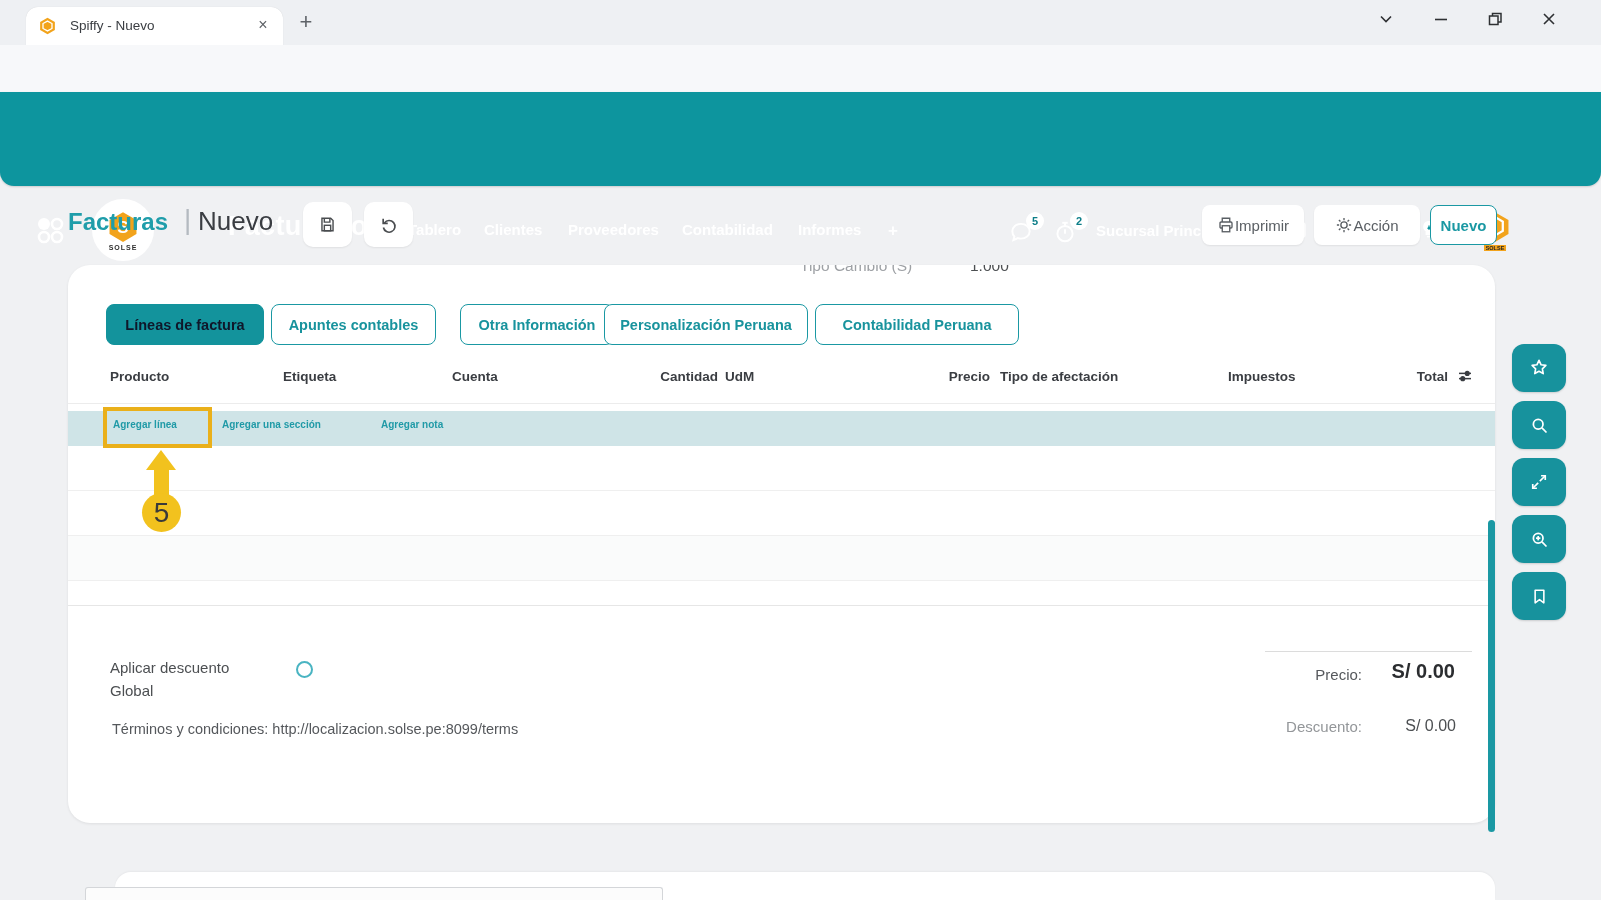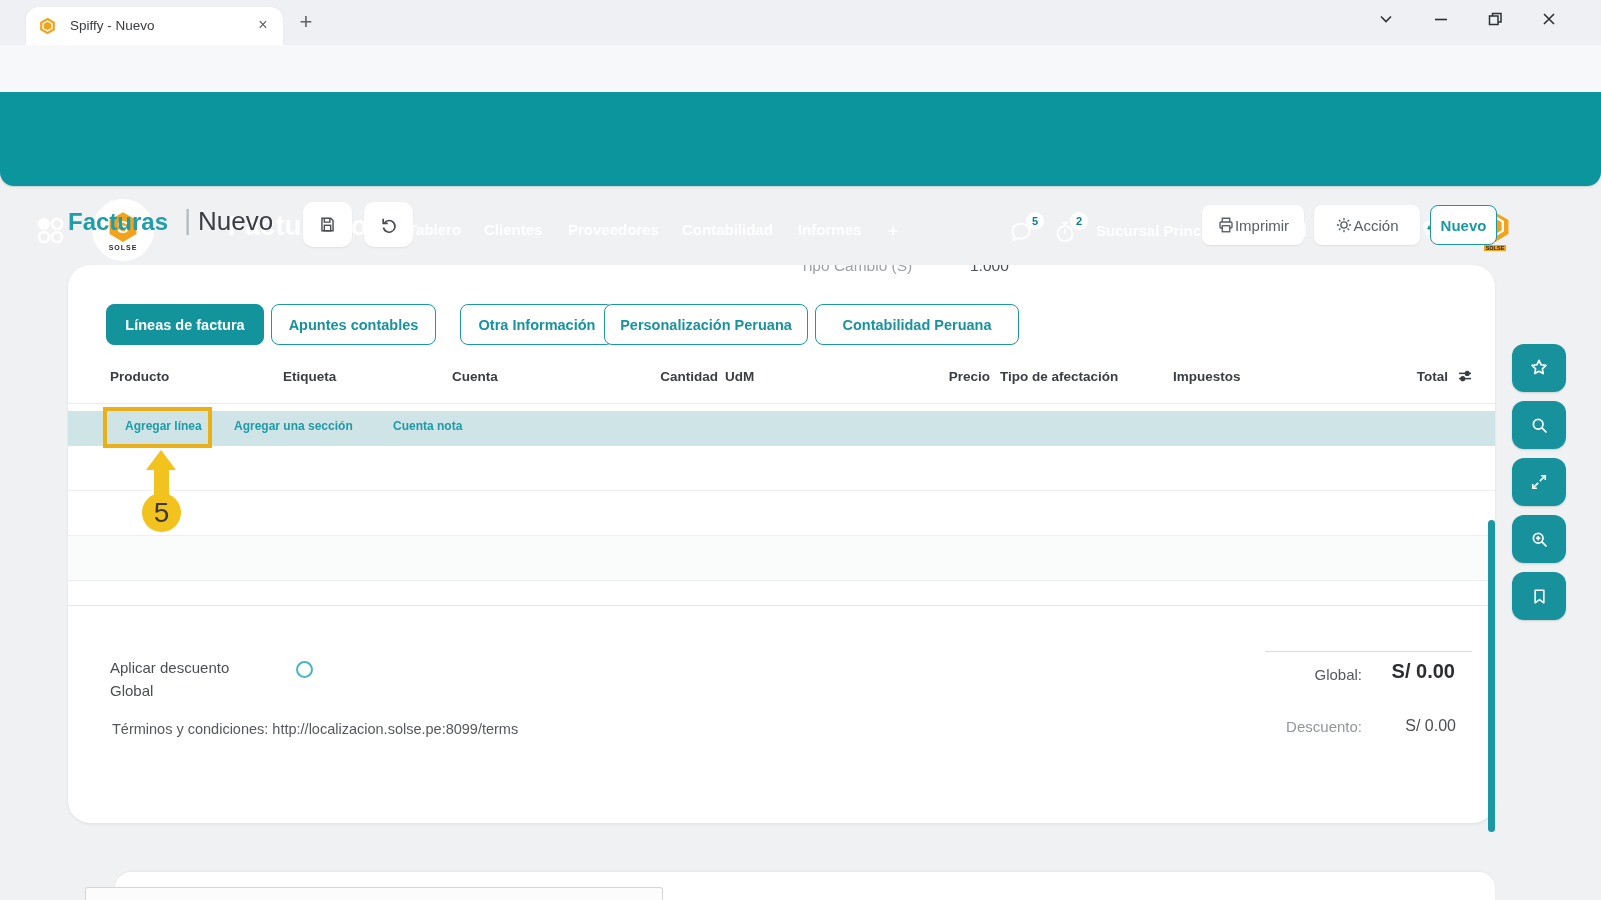--- a/index.html
+++ b/index.html
@@ -55,24 +55,24 @@
   .btn-new{position:absolute;left:1430px;top:205px;width:67px;height:40px;border:1.5px solid #1a98a3;
     border-radius:8px;background:#fff;color:#1a98a3;font-size:15px;font-weight:600;
     display:flex;align-items:center;justify-content:center;box-sizing:border-box;}
 
   
   .card{position:absolute;left:68px;top:265px;width:1427px;height:558px;background:#fff;border-radius:22px;
     box-shadow:0 1px 3px rgba(0,0,0,.08);}
   .cliprow{position:absolute;left:0;top:0;width:100%;height:15px;overflow:hidden;}
   .tabbtn{position:absolute;top:39px;height:41px;border:1.5px solid #1a98a3;border-radius:8px;background:#fff;
     color:#18939d;font-size:14.5px;font-weight:600;display:flex;align-items:center;justify-content:center;box-sizing:border-box;}
-  .tabbtn.active{background:#13939c;border-color:#13939c;color:#ffffff;font-weight:700;}
+  .tabbtn.active{background:#13939c;border-color:#13939c;color:#0f172a;font-weight:700;}
   .col{position:absolute;top:104px;font-size:13.5px;font-weight:700;color:#3a3d42;white-space:nowrap;}
   .hlrow{position:absolute;left:0;top:146px;width:100%;height:35px;background:#cfe4e7;}
-  .addlink{position:absolute;top:154px;font-size:12px;font-weight:600;color:#209aa7;white-space:nowrap;margin-left:12px;}
+  .addlink{position:absolute;top:154px;font-size:10px;font-weight:600;color:#209aa7;white-space:nowrap;}
   .rowline{position:absolute;left:0;width:100%;border-top:1px solid #efefef;}
   .band{position:absolute;left:0;top:270px;width:100%;height:45px;background:#fafbfb;}
   .radio{position:absolute;left:228px;top:396px;width:13px;height:13px;border:2px solid #49b4c2;border-radius:50%;}
   .lbl{position:absolute;font-size:15px;color:#4c4f52;white-space:nowrap;}
   .terms{position:absolute;left:44px;top:456px;font-size:14.5px;color:#55585c;white-space:nowrap;}
   .totdiv{position:absolute;left:1197px;top:386px;width:207px;border-top:1px solid #dcdcdc;}
 
   
   .ann-rect{position:absolute;left:103px;top:407px;width:109px;height:41px;border:4px solid #eab01a;box-sizing:border-box;}
   .ann-head{position:absolute;left:146px;top:450px;width:0;height:0;
@@ -361,50 +361,50 @@
     <div class="tabbtn" style="left:536px;width:204px">Personalización Peruana</div>
     <div class="tabbtn" style="left:747px;width:204px">Contabilidad Peruana</div>
 
     <span class="col" style="left:42px">Producto</span>
     <span class="col" style="left:215px">Etiqueta</span>
     <span class="col" style="left:384px">Cuenta</span>
     <span class="col" style="left:560px;width:90px;text-align:right">Cantidad</span>
     <span class="col" style="left:657px">UdM</span>
     <span class="col" style="left:862px;width:60px;text-align:right">Precio</span>
     <span class="col" style="left:932px">Tipo de afectación</span>
-    <span class="col" style="left:1105px">Impuestos</span>
+    <span class="col" style="left:1160px">Impuestos</span>
     <span class="col" style="left:1310px;width:70px;text-align:right">Total</span>
     <span class="abs" style="left:1388px;top:102px">
       <svg width="18" height="18" viewBox="0 0 24 24" stroke="#3a3d42" stroke-width="2" fill="#3a3d42">
           <line x1="4" y1="8.5" x2="20" y2="8.5"></line>
           <circle cx="15" cy="8.5" r="2.4"></circle>
           <line x1="4" y1="15.5" x2="20" y2="15.5"></line>
           <circle cx="9" cy="15.5" r="2.4"></circle>
         </svg>
     </span>
 
     <div class="rowline" style="top:138px;border-color:#ececec"></div>
     <div class="hlrow"></div>
     <span class="addlink" style="left:45px">Agregar línea</span>
     <span class="addlink" style="left:154px">Agregar una sección</span>
-    <span class="addlink" style="left:313px">Cuenta nota</span>
+    <span class="addlink" style="left:313px">Agregar nota</span>
 
     <div class="rowline" style="top:225px"></div>
     <div class="band"></div>
     <div class="rowline" style="top:270px"></div>
     <div class="rowline" style="top:315px"></div>
     <div class="rowline" style="top:340px;border-color:#e6e6e6"></div>
 
     <span class="lbl" style="left:42px;top:394px">Aplicar descuento</span>
     <span class="lbl" style="left:42px;top:417px">Global</span>
     <span class="radio"></span>
     <span class="terms">Términos y condiciones: http://localizacion.solse.pe:8099/terms</span>
 
     <div class="totdiv"></div>
-    <span class="abs" style="right:133px;top:401px;font-size:15px;color:#55585c">Global:</span>
+    <span class="abs" style="right:133px;top:401px;font-size:15px;color:#55585c">Precio:</span>
     <span class="abs" style="right:40px;top:395px;font-size:20px;font-weight:700;color:#2b2d30">S/ 0.00</span>
     <span class="abs" style="right:133px;top:453px;font-size:15px;color:#939699">Descuento:</span>
     <span class="abs" style="right:39px;top:452px;font-size:16px;color:#4c4f52">S/ 0.00</span>
   </div>
 
   <div class="ann-rect"></div>
   <div class="ann-head"></div>
   <div class="ann-shaft"></div>
   <div class="ann-circle">
     <span>5</span>

